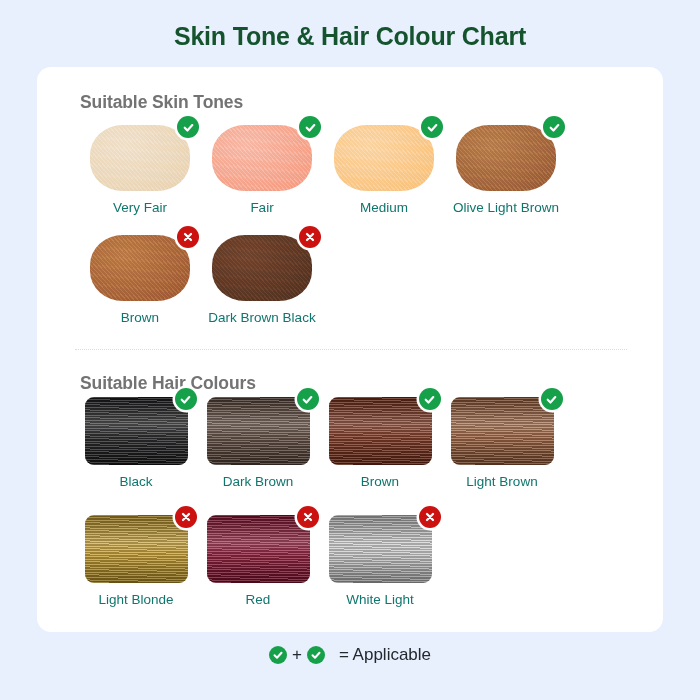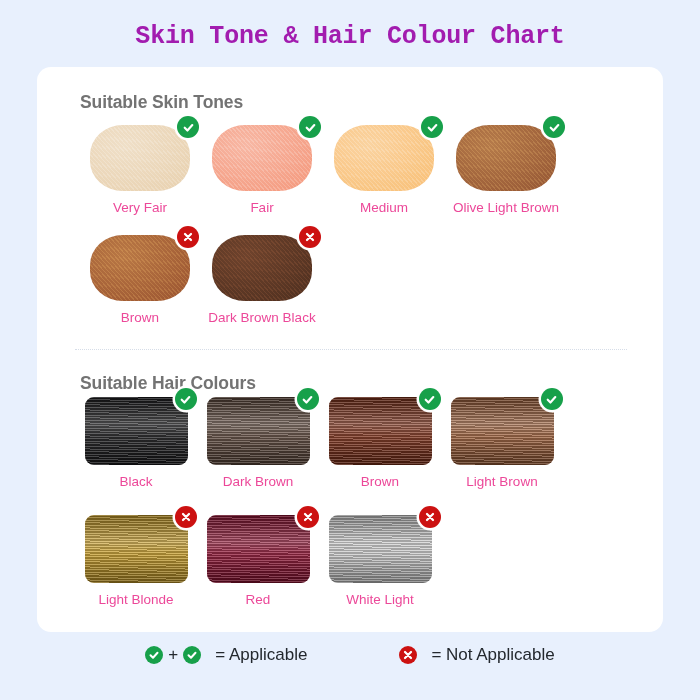--- a/index.html
+++ b/index.html
@@ -24,23 +24,22 @@
 
   
   .title {
     position: absolute;
     top: 22px;
     left: 0;
     width: 700px;
     text-align: center;
     font-size: 25px;
     font-weight: bold;
-    color: #a21caf;
+    color: #14532d;
     letter-spacing: -0.2px;
-    font-family: Liberation Mono, monospace;
   }
 
   
   .card {
     position: absolute;
     left: 37px;
     top: 67px;
     width: 626px;
     height: 565px;
     background: #ffffff;
@@ -154,21 +153,21 @@
     z-index: 4;
   }
   .badge svg { display: block; }
   .badge-yes { background: #17a04a; }
   .badge-no  { background: #cc1111; }
 
   
   .swatch-label {
     margin-top: 9px;
     font-size: 13.5px;
-    color: #ec4899;
+    color: #0f766e;
     text-align: center;
     white-space: nowrap;
   }
 
   
   .legend {
     position: absolute;
     left: 0;
     top: 645px;
     width: 700px;
@@ -377,23 +376,15 @@
       </span>
       <span class="legend-plus">+</span>
       <span class="legend-badge yes">
         <svg width="12" height="12" viewBox="0 0 24 24">
             <path d="M5 12.5l5 5 9-10" fill="none" stroke="#fff" stroke-width="4" stroke-linecap="round" stroke-linejoin="round"></path>
           </svg>
       </span>
       <span class="legend-text">= Applicable</span>
     </div>
 
-    <div class="legend-item">
-      <span class="legend-badge no">
-        <svg width="12" height="12" viewBox="0 0 24 24">
-            <path d="M6 6l12 12M18 6L6 18" fill="none" stroke="#fff" stroke-width="4.5" stroke-linecap="round"></path>
-          </svg>
-      </span>
-      <span class="legend-text">= Not Applicable</span>
-    </div>
   </div>
 
 </div>
 
 </body></html>

